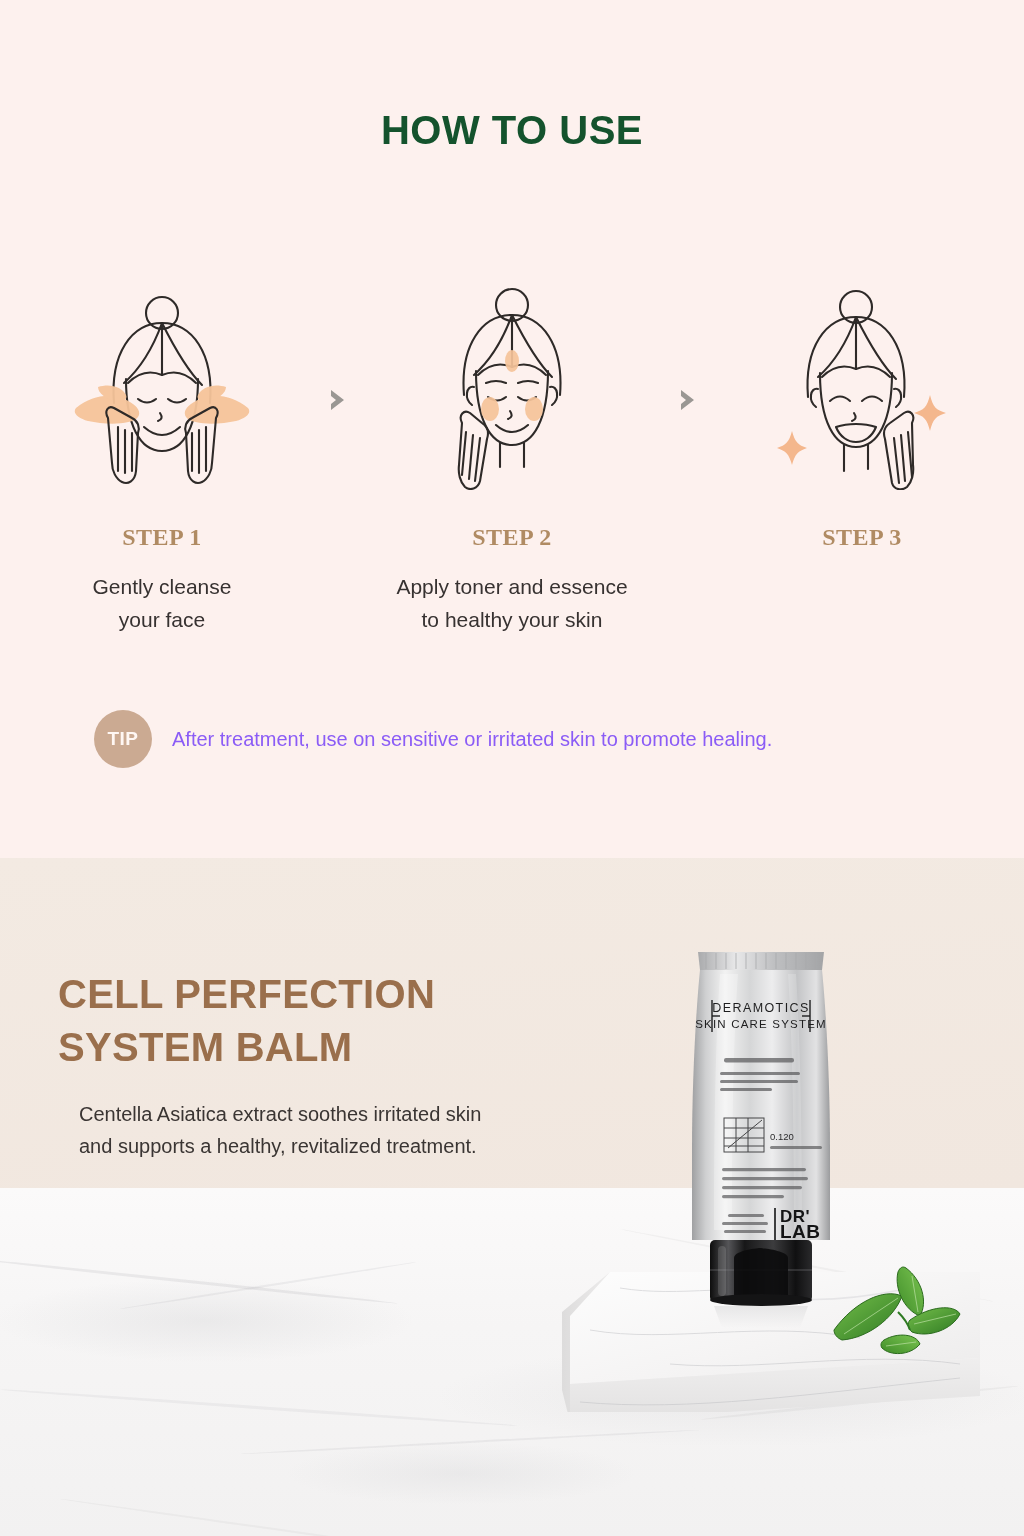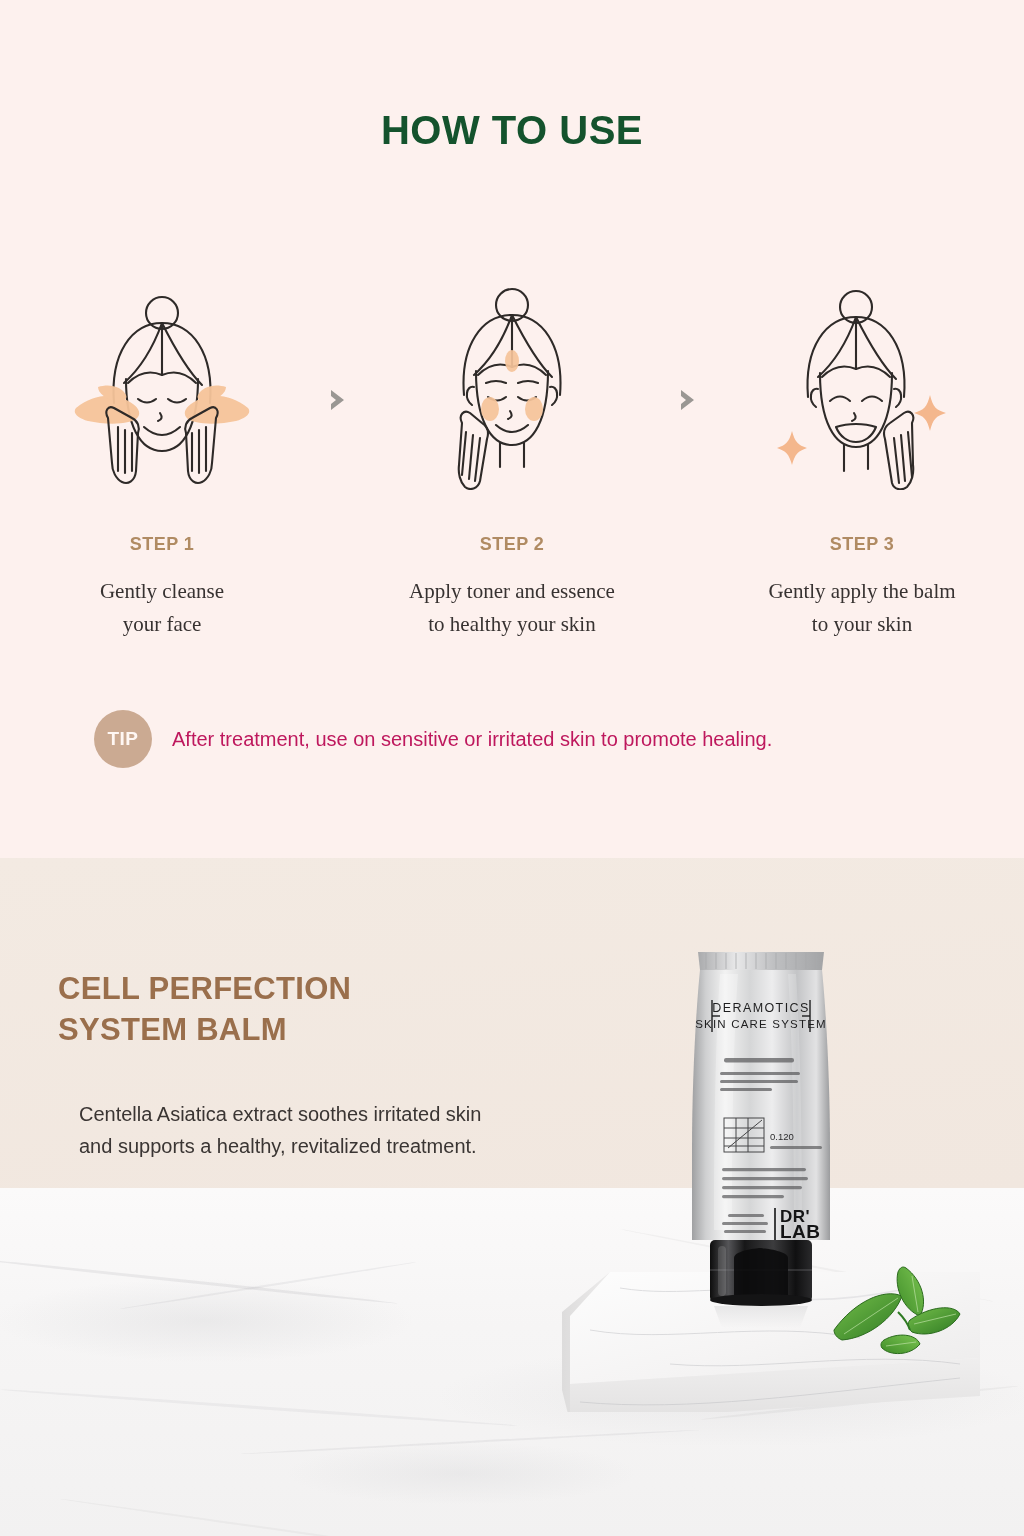--- a/index.html
+++ b/index.html
@@ -31,66 +31,66 @@
 
   .steps-row{
     position:absolute; left:0; top:275px; width:1024px; height:380px;
     display:flex; align-items:flex-start; justify-content:center;
   }
   .step-col{
     width:310px; display:flex; flex-direction:column; align-items:center;
   }
   .step-illo{ width:200px; height:215px; }
   .step-label{
-    margin-top:44px;
-    font-size:18px; font-weight:bold; color:#B08B63; letter-spacing:.5px;
+    margin-top:34px;
+    font-size:24px; font-weight:bold; color:#B08B63; letter-spacing:.5px;font-family:Liberation Serif, serif;
   }
   .step-desc{
     margin-top:20px; text-align:center;
-    font-size:21px; line-height:1.55; color:#373231;font-family:Liberation Serif, serif;
+    font-size:21px; line-height:1.55; color:#373231;
   }
   .step-arrow{
     width:40px; height:40px; margin-top:105px;
     flex:0 0 auto;
     display:flex; align-items:center; justify-content:center;
   }
 
   
   .tip-row{
     position:absolute; left:94px; top:710px;
     display:flex; align-items:center; gap:20px;
   }
   .tip-badge{
     width:58px; height:58px; border-radius:50%;
     background:#CBAA92;
     display:flex; align-items:center; justify-content:center;
     color:#FFF7F3; font-size:19px; font-weight:bold; letter-spacing:.5px;
   }
-  .tip-text{ font-size:20px; color:#be185d; }
+  .tip-text{ font-size:20px; color:#8b5cf6; }
 
   
   .product-section{
     position:absolute; left:0; top:858px; width:1024px; height:678px;
     background:linear-gradient(175deg,#F3EAE2 0%,#F1E7DF 55%,#EFE5DC 100%);
     overflow:hidden;
   }
   
   .marble-floor{
     position:absolute; left:0; top:330px; width:1024px; height:348px;
     background:
       radial-gradient(ellipse 300px 60px at 20% 38%, rgba(170,172,176,.16), transparent 70%),
       radial-gradient(ellipse 420px 70px at 72% 60%, rgba(168,170,175,.13), transparent 72%),
       radial-gradient(ellipse 250px 45px at 45% 82%, rgba(175,177,182,.14), transparent 70%),
       linear-gradient(180deg,#FBFAFA 0%,#F6F5F5 40%,#F2F1F1 100%);
   }
   .vein{ position:absolute; background:rgba(150,152,158,.30); transform-origin:left center; border-radius:50%; }
 
   .headline{
     position:absolute; left:58px; top:968px;
-    font-size:31px; font-weight:bold; line-height:1.33;
+    font-size:40px; font-weight:bold; line-height:1.33;
     color:#9A6F4C; letter-spacing:.3px;
   }
   .subcopy{
     position:absolute; left:58px; top:1098px; width:520px;
     font-size:20px; line-height:1.62; color:#3A3533;margin-left:21px;
   }
 
   
   .slab{ position:absolute; left:560px; top:1272px; width:420px; height:140px; }
 
@@ -253,24 +253,20 @@
               <path d="M132 163 L137 208"></path>
           </g>
 
           <g fill="#F4B183" opacity=".9">
             <path d="M168 120 C171 132 174 135 184 138 C174 141 171 144 168 156 C165 144 162 141 152 138 C162 135 165 132 168 120 Z"></path>
             <path d="M30 156 C33 167 36 170 45 173 C36 176 33 179 30 190 C27 179 24 176 15 173 C24 170 27 167 30 156 Z"></path>
           </g>
         </svg>
       </div>
       <div class="step-label">STEP 3</div>
-      <div class="step-desc">
-        <div>Gently apply the balm</div>
-        <div>to your skin</div>
-      </div>
     </div>
 
   </div>
 
   <div class="tip-row">
     <div class="tip-badge">TIP</div>
     <div class="tip-text">After treatment, use on sensitive or irritated skin to promote healing.</div>
   </div>
 
 </section>

